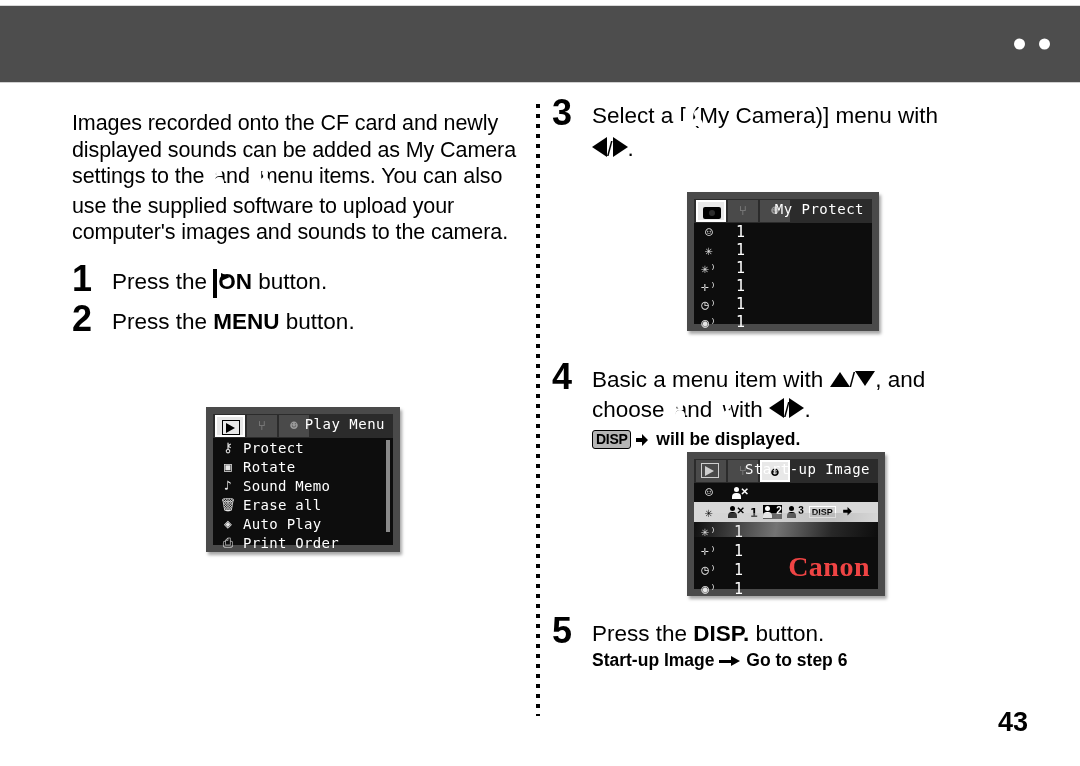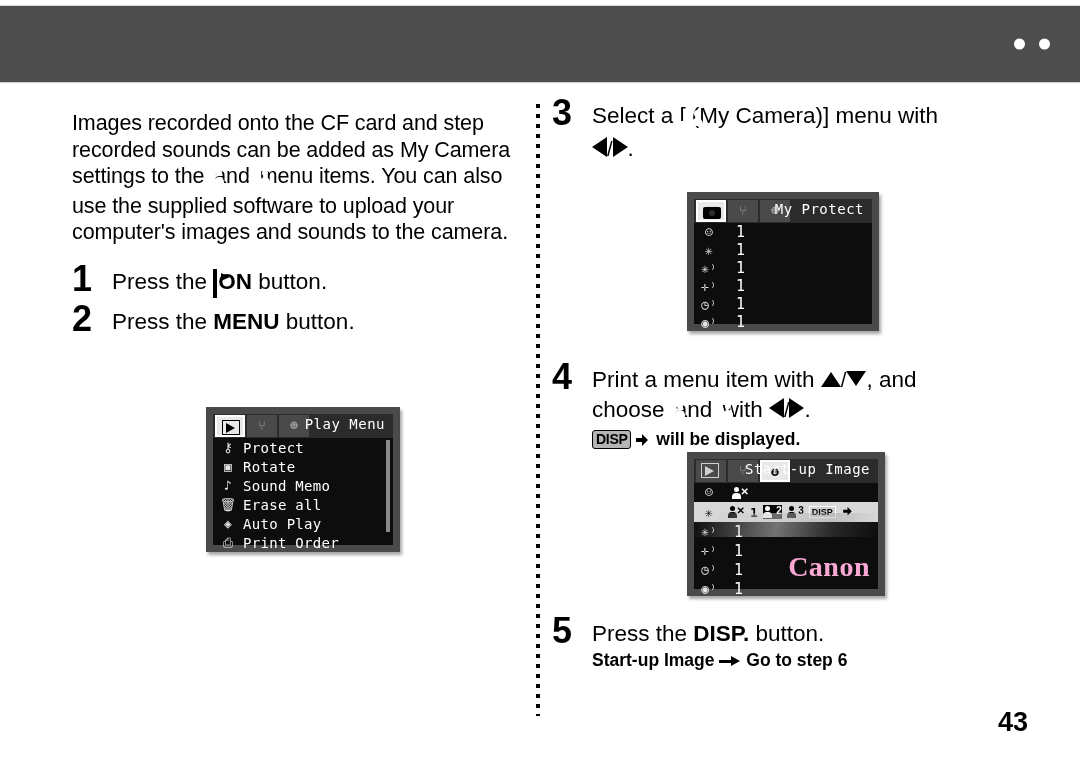--- a/index.html
+++ b/index.html
@@ -321,21 +321,21 @@
   }
   .ti-cam::after {
     content:""; position:absolute; left:11px; top:8px;
     width:6px; height:6px; border-radius:50%; background:#2b2b2b;
   }
   .tab.sel .ti-cam { color:#000; }
 
   .canon-wm {
     position: absolute;
     right: 8px; bottom: 6px;
-    color: #f9a8d4;
+    color: #ef4444;
     font-family: "Liberation Serif", serif;
     font-weight: bold;
     font-size: 28px;
     letter-spacing: .5px;
     margin-top: 47px;
   }
   .sky {
     position: absolute;
     left: 0; right: 0; top: 54px; height: 24px;
     background: linear-gradient(100deg, rgba(255,255,255,0) 0%, rgba(200,200,200,.55) 45%, rgba(120,120,120,.25) 75%, rgba(0,0,0,0) 100%);
@@ -392,21 +392,21 @@
     <span class="hdr-dot"></span>
   </div>
 </div>
 
 <div class="divider"></div>
 
 <div class="col-left">
 
 
   <div class="intro">
-    <span>Images recorded onto the CF card and step recorded sounds can be added as My Camera settings to the</span>
+    <span>Images recorded onto the CF card and newly displayed sounds can be added as My Camera settings to the</span>
     <span class="ic-person">
       <span class="head"></span><span class="body"></span><span class="num">2</span>
     </span>
     <span>and</span>
     <span class="ic-person">
       <span class="head"></span><span class="body"></span><span class="num">3</span>
     </span>
     <span>menu items. You can also use the supplied software to upload your computer's images and sounds to the camera.</span>
   </div>
 
@@ -529,21 +529,21 @@
           <span class="ltext" style="padding-left:16px;font-size:15px;">1</span>
         </div>
       </div>
     </div>
   </div>
 
   <div class="step" style="position:absolute; top:254px; left:0; width:478px;">
     <div class="step-num">4</div>
     <div class="step-body">
       <div class="step-text">
-        <span>Print a menu item with</span>
+        <span>Basic a menu item with</span>
         <span class="tri tri-u"></span><span style="font-size:20px;">/</span><span class="tri tri-d"></span><span>, and</span><br>
         <span>choose</span>
         <span class="ic-person"><span class="head"></span><span class="body"></span><span class="num">2</span></span>
         <span>and</span>
         <span class="ic-person"><span class="head"></span><span class="body"></span><span class="num">3</span></span>
         <span>with</span>
         <span class="tri tri-l"></span><span style="font-size:20px;">/</span><span class="tri tri-r"></span><span>.</span>
       </div>
       <div class="step-sub">
         <span class="ic-disp">DISP</span><span class="ic-ret">

